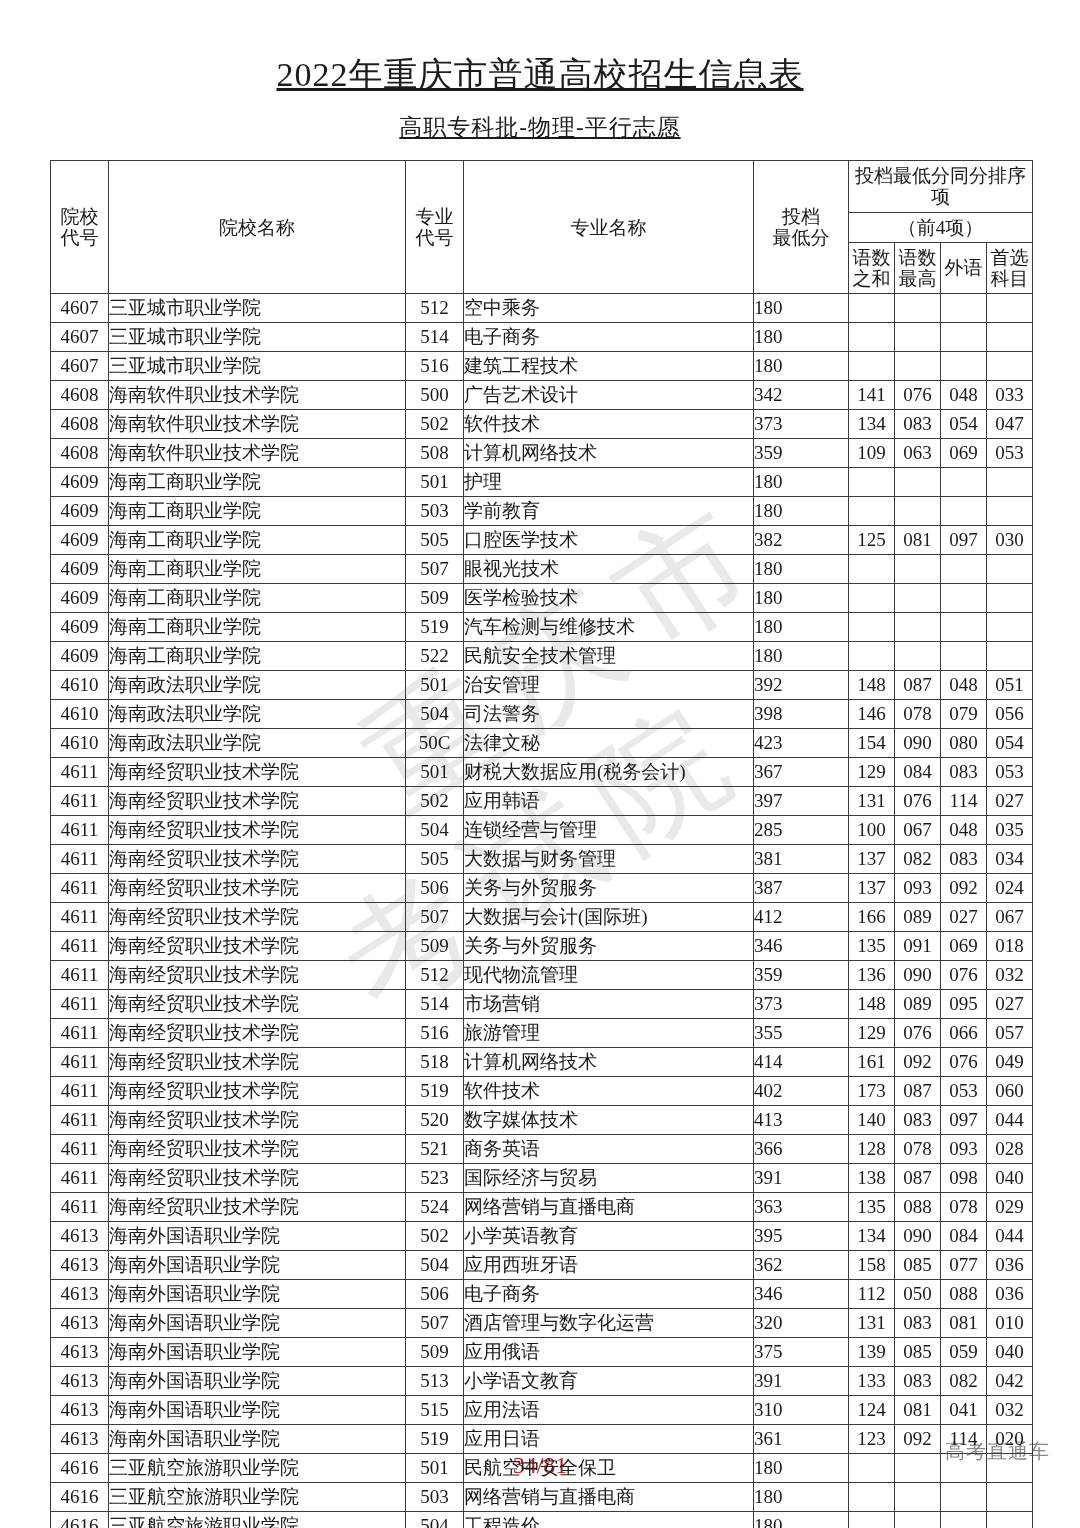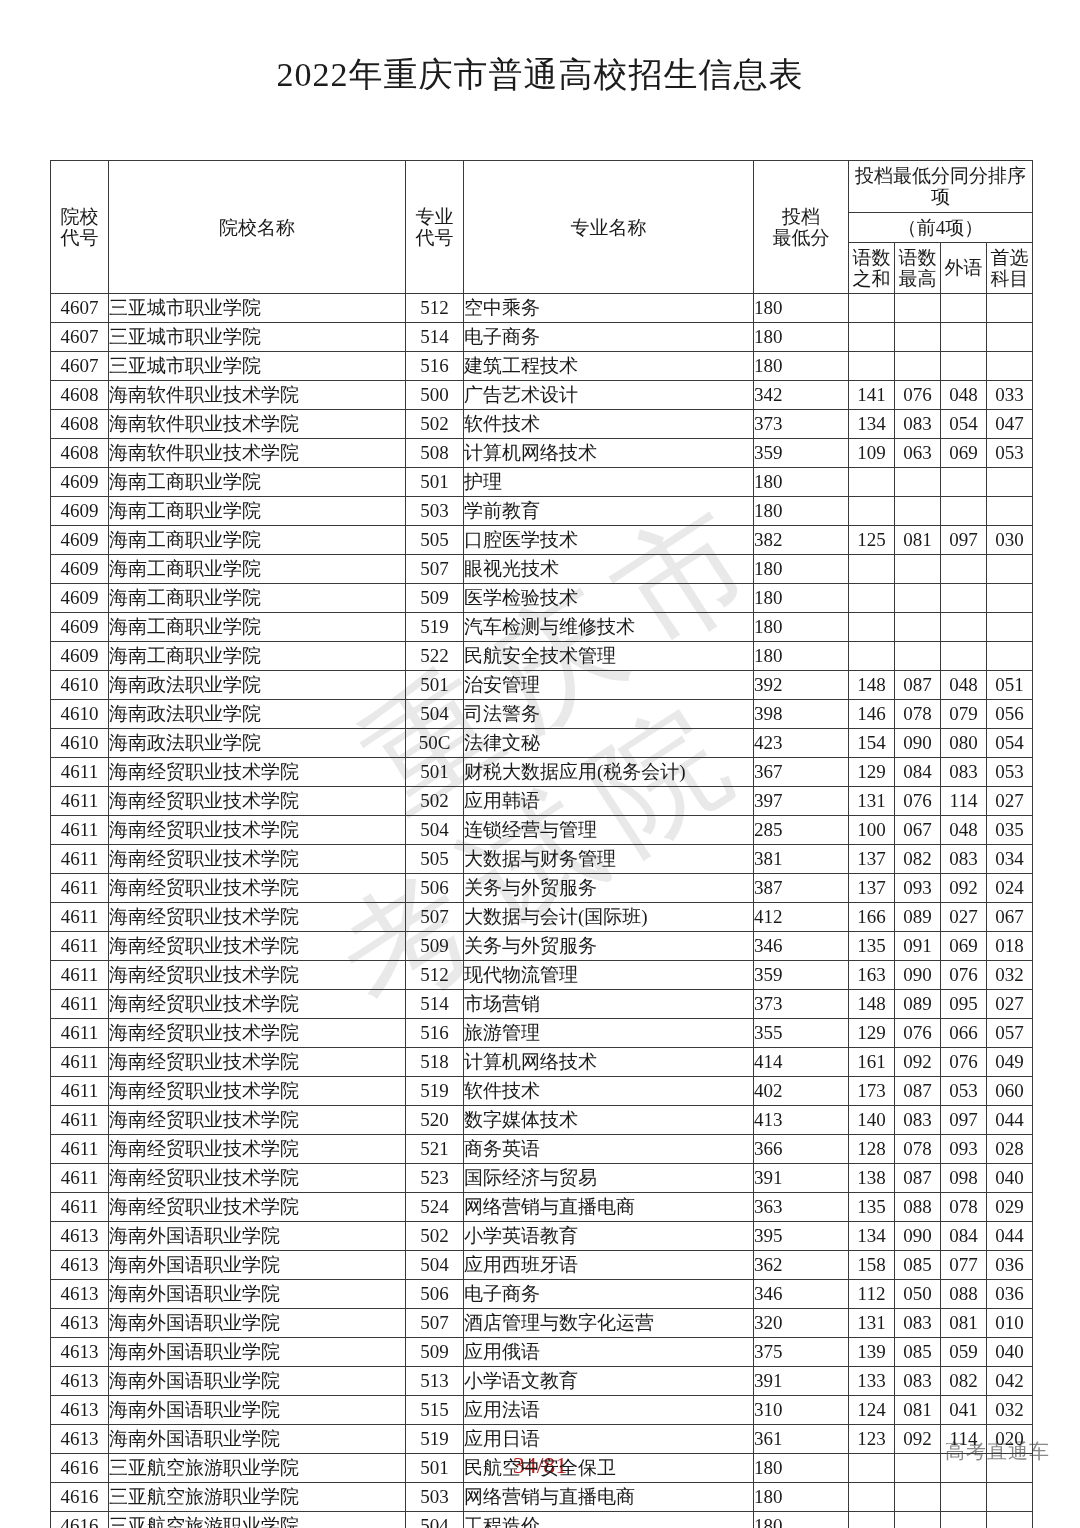--- a/index.html
+++ b/index.html
@@ -12,20 +12,21 @@
     height: 1528px;
     position: relative;
     font-family: "Liberation Serif", "DejaVu Serif", serif;
     color: #1a1a1a;
     overflow: hidden;
   }
   .page {
     position: relative;
     width: 1080px;
     height: 1233px;
+    text-decoration: underline;
   }
 
   
   .title-main {
     text-align: center;
     font-size: 34px;
     font-weight: normal;
     letter-spacing: 1px;
     margin: 0;
     padding-top: 52px;
@@ -132,20 +133,21 @@
     color: #888888;
     letter-spacing: 1px;
   }
 </style>
 </head>
 <body>
 
 <div class="page">
 
   <h1 class="title-main">2022年重庆市普通高校招生信息表</h1>
+  <h2 class="title-sub">高职专科批-物理-平行志愿</h2>
 
   <div class="watermark">
     <span class="wm-l1">考试院</span>
     <span class="wm-l2">重庆市</span>
   </div>
 
   <div class="table-wrap">
     <table class="info">
       <colgroup>
         <col class="c-code">
@@ -448,21 +450,21 @@
             <td class="cell-sub">091</td>
             <td class="cell-sub">069</td>
             <td class="cell-sub outer-right">018</td>
           </tr>
           <tr>
             <td class="cell-code outer-left">4611</td>
             <td class="cell-name">海南经贸职业技术学院</td>
             <td class="cell-mcode">512</td>
             <td class="cell-mname">现代物流管理</td>
             <td class="cell-score">359</td>
-            <td class="cell-sub">163</td>
+            <td class="cell-sub">136</td>
             <td class="cell-sub">090</td>
             <td class="cell-sub">076</td>
             <td class="cell-sub outer-right">032</td>
           </tr>
           <tr>
             <td class="cell-code outer-left">4611</td>
             <td class="cell-name">海南经贸职业技术学院</td>
             <td class="cell-mcode">514</td>
             <td class="cell-mname">市场营销</td>
             <td class="cell-score">373</td>

